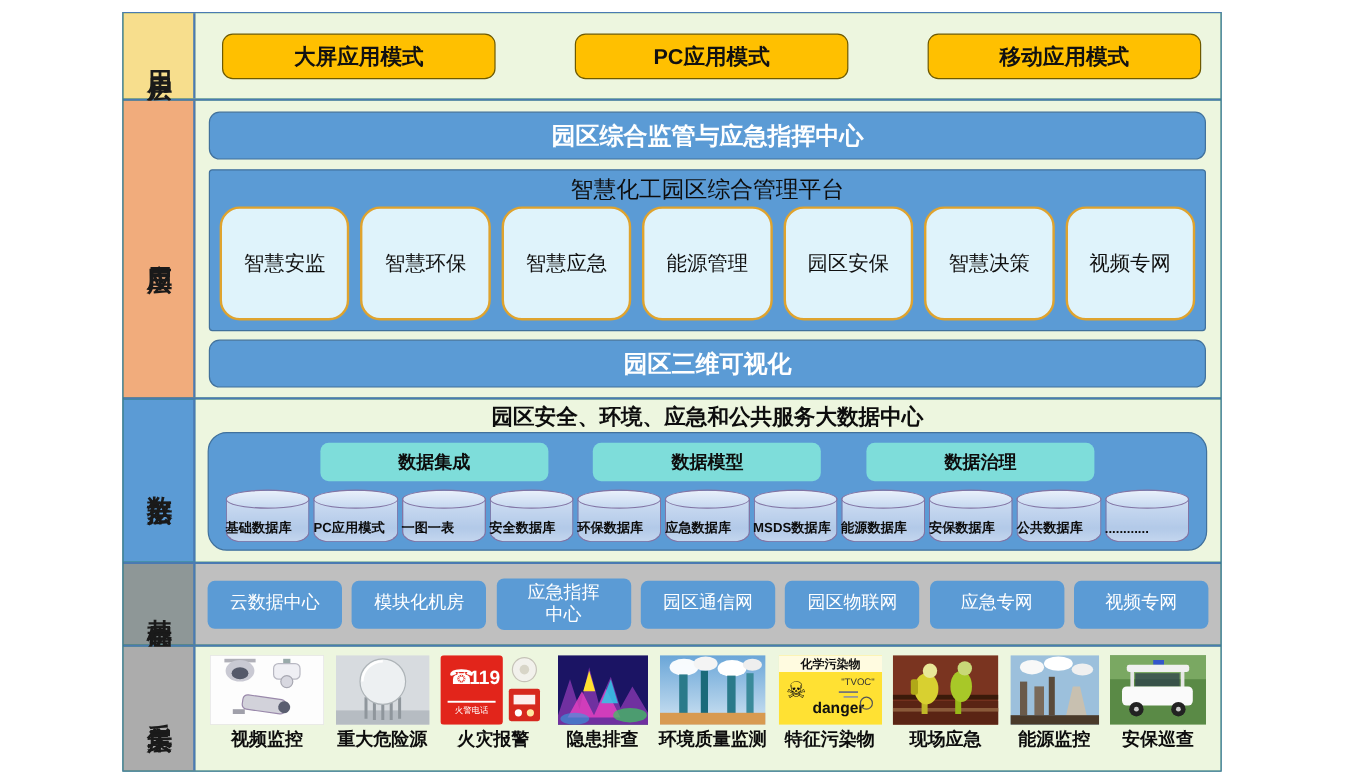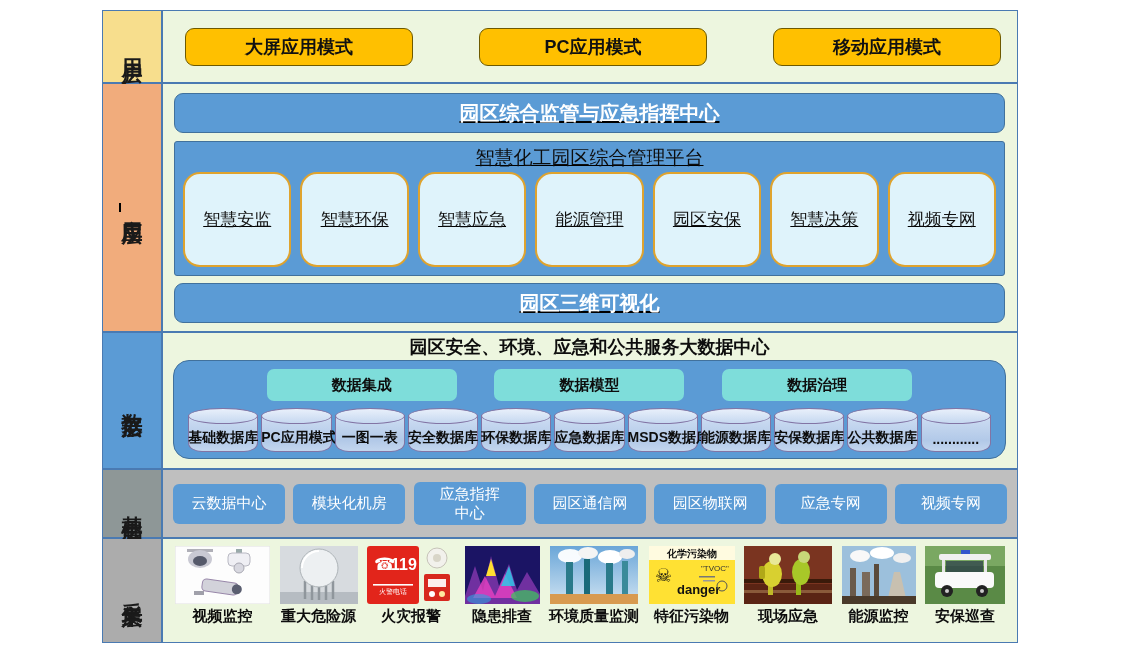--- a/index.html
+++ b/index.html
@@ -15,21 +15,21 @@
   .content{flex:1;box-sizing:border-box;background:#edf6df;min-width:0;}
 
   
   .row-user{height:73px;}
   .row-user .layer-label{background:#f7de8d;}
   .row-user .content{display:flex;align-items:center;justify-content:space-between;padding:0 16px 0 22px;}
   .mode-btn{width:226px;height:36px;background:#ffc000;border:1.5px solid #6e5a00;border-radius:9px;
     display:flex;align-items:center;justify-content:center;font-size:18px;font-weight:bold;color:#111;}
 
   
-  .row-app{height:249px;text-decoration:underline;}
+  .row-app{height:249px;}
   .row-app .layer-label{background:#f1ac7c;}
   .row-app .content{display:flex;flex-direction:column;padding:9px 12px 8px 11px;}
   .blue-bar{background:#5b9bd5;border:1px solid #41719c;border-radius:9px;height:38px;flex-shrink:0;
     display:flex;align-items:center;justify-content:center;color:#fff;font-size:20px;font-weight:bold;}
   .platform{background:#5b9bd5;border:1px solid #41719c;border-radius:3px;flex:1;margin:8px 0 7px 0;
     display:flex;flex-direction:column;padding:1px 8px 8px 8px;}
   .platform-title{height:29px;display:flex;align-items:center;justify-content:center;
     color:#0d0d0d;font-size:19px;font-weight:500;flex-shrink:0;}
   .modules{flex:1;display:flex;gap:9px;}
   .module-box{flex:1;background:#dff3fb;border:2px solid #dfa32e;border-radius:17px;
@@ -46,22 +46,22 @@
   .data-funcs{display:flex;justify-content:space-around;flex-shrink:0;padding:0 60px;}
   .func-box{width:190px;height:32px;background:#7eddda;border-radius:7px;
     display:flex;align-items:center;justify-content:center;font-size:15px;font-weight:bold;color:#0d0d0d;}
   .cylinders{flex:1;display:flex;gap:3px;margin-top:7px;align-items:flex-end;}
   .cyl{position:relative;flex:1;height:44px;}
   .cyl .cbody{position:absolute;left:0;right:0;top:7px;bottom:0;
     background:linear-gradient(180deg,#cfdef3,#b2c9e8 70%,#c3d6ee);
     border:1px solid #8274a4;border-top:none;border-radius:0 0 14px 14px / 0 0 9px 9px;}
   .cyl .ctop{position:absolute;left:0;right:0;top:0;height:14px;
     background:linear-gradient(180deg,#e9f0fb,#c6d8f0);border:1px solid #8274a4;border-radius:50%;}
-  .cyl .clabel{position:absolute;left:0;right:0;bottom:5px;text-align:center;
-    font-size:14px;font-weight:bold;color:#0d0d0d;white-space:nowrap;}
+  .cyl .clabel{position:absolute;left:0;right:0;bottom:5px;text-align:left;
+    font-size:11px;font-weight:bold;color:#0d0d0d;white-space:nowrap;}
 
   
   .row-infra{height:69px;}
   .row-infra .layer-label{background:#8e9797;}
   .row-infra .content{background:#bfbfbf;display:flex;align-items:center;justify-content:space-between;padding:0 10px;}
   .infra-box{width:112px;min-height:34px;background:#5b9bd5;border-radius:6px;
     display:flex;align-items:center;justify-content:center;color:#fff;font-size:15px;
     text-align:center;white-space:pre-line;line-height:1.25;padding:3px 0;}
 
   

